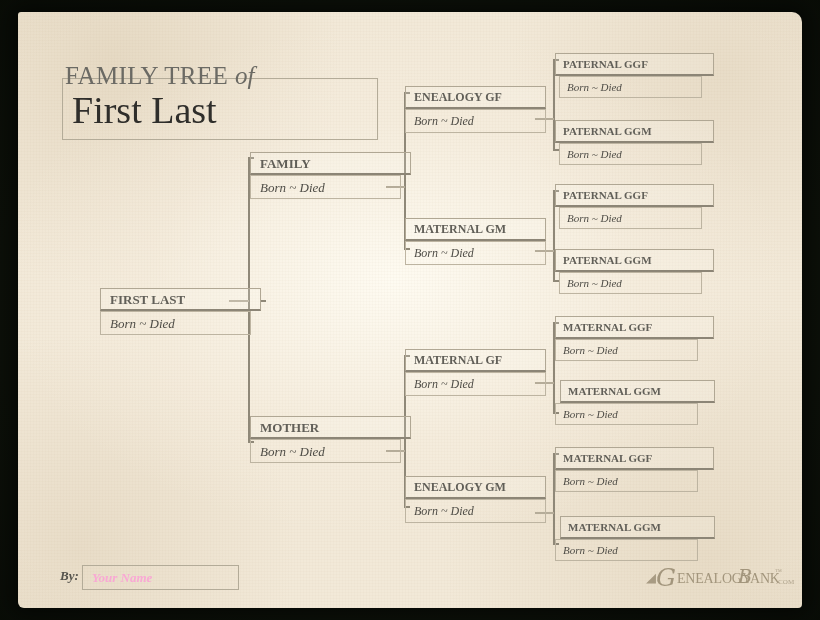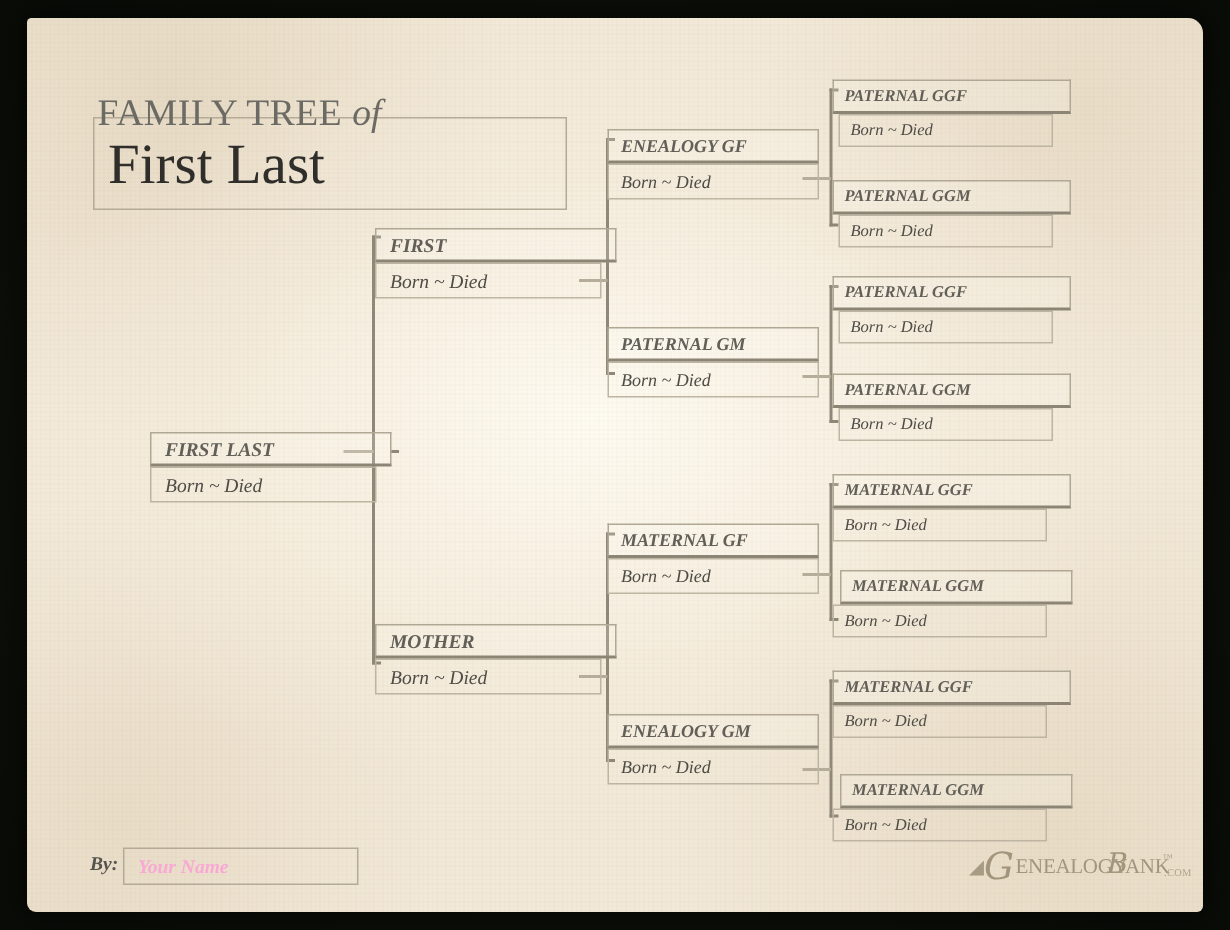--- a/index.html
+++ b/index.html
@@ -102,21 +102,20 @@
   }
   .name-box {
     border-bottom: 2px solid #8c8576;
   }
   .name-text {
     position: absolute;
     white-space: nowrap;
     font-weight: bold;
     color: #615f58;
     z-index: 4;
-    font-style: italic;
   }
   .dates-box {
     position: absolute;
     box-sizing: border-box;
     border: 1px solid #bdb4a1;
     z-index: 2;
   }
   .dates-text {
     position: absolute;
     white-space: nowrap;
@@ -278,42 +277,42 @@
 
     <div class="person" style="left:100px; top:288px;">
       <div class="name-box" style="width:161px; height:23px;"></div>
       <div class="name-text" style="left:10px; top:4px; font-size:13px;">FIRST LAST</div>
       <div class="dates-box" style="left:0px; top:23px; width:151px; height:24px;"></div>
       <div class="dates-text" style="left:10px; top:28px; font-size:13px;">Born ~ Died</div>
     </div>
 
     <div class="person" style="left:250px; top:152px;">
       <div class="name-box" style="width:161px; height:23px;"></div>
-      <div class="name-text" style="left:10px; top:4px; font-size:13px;">FIRST</div>
+      <div class="name-text" style="left:10px; top:4px; font-size:13px;">FAMILY</div>
       <div class="dates-box" style="left:0px; top:23px; width:151px; height:24px;"></div>
       <div class="dates-text" style="left:10px; top:28px; font-size:13px;">Born ~ Died</div>
     </div>
 
     <div class="person" style="left:250px; top:416px;">
       <div class="name-box" style="width:161px; height:23px;"></div>
       <div class="name-text" style="left:10px; top:4px; font-size:13px;">MOTHER</div>
       <div class="dates-box" style="left:0px; top:23px; width:151px; height:24px;"></div>
       <div class="dates-text" style="left:10px; top:28px; font-size:13px;">Born ~ Died</div>
     </div>
 
     <div class="person" style="left:405px; top:86px;">
       <div class="name-box" style="width:141px; height:23px;"></div>
       <div class="name-text" style="left:9px; top:4px; font-size:12px;">ENEALOGY GF</div>
       <div class="dates-box" style="left:0px; top:23px; width:141px; height:24px;"></div>
       <div class="dates-text" style="left:9px; top:28px; font-size:12px;">Born ~ Died</div>
     </div>
 
     <div class="person" style="left:405px; top:218px;">
       <div class="name-box" style="width:141px; height:23px;"></div>
-      <div class="name-text" style="left:9px; top:4px; font-size:12px;">PATERNAL GM</div>
+      <div class="name-text" style="left:9px; top:4px; font-size:12px;">MATERNAL GM</div>
       <div class="dates-box" style="left:0px; top:23px; width:141px; height:24px;"></div>
       <div class="dates-text" style="left:9px; top:28px; font-size:12px;">Born ~ Died</div>
     </div>
 
     <div class="person" style="left:405px; top:349px;">
       <div class="name-box" style="width:141px; height:23px;"></div>
       <div class="name-text" style="left:9px; top:4px; font-size:12px;">MATERNAL GF</div>
       <div class="dates-box" style="left:0px; top:23px; width:141px; height:24px;"></div>
       <div class="dates-text" style="left:9px; top:28px; font-size:12px;">Born ~ Died</div>
     </div>

